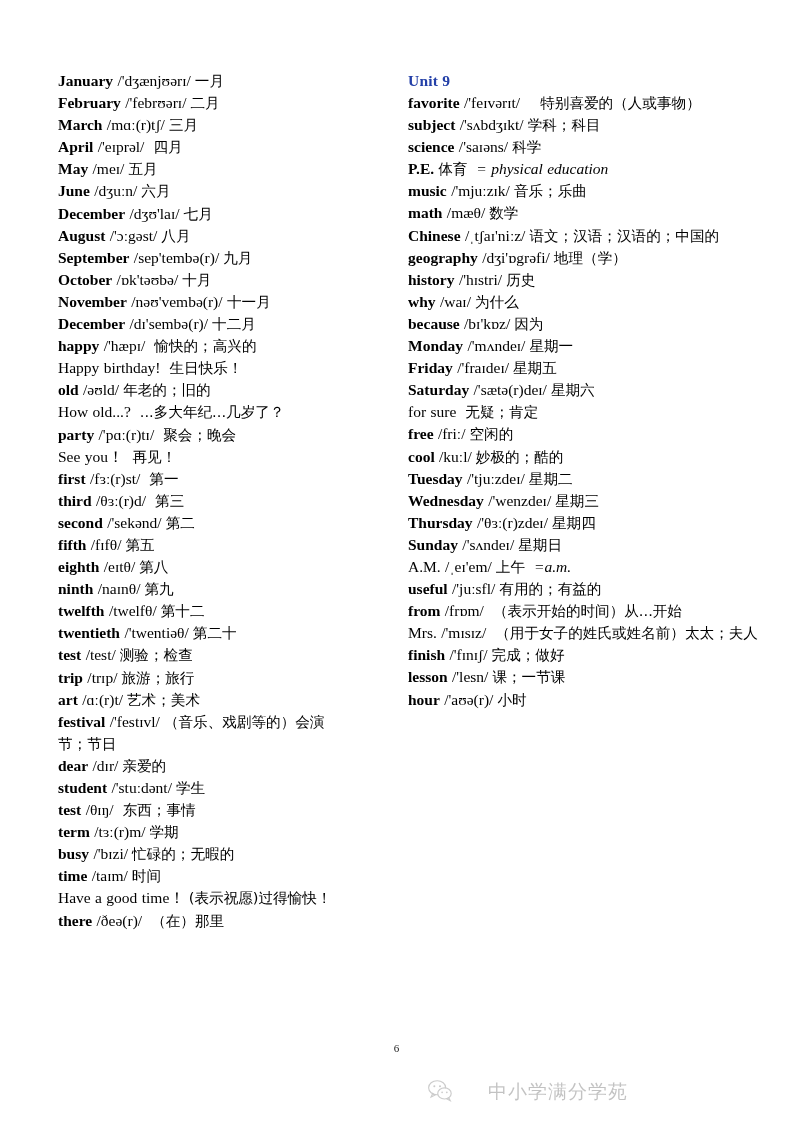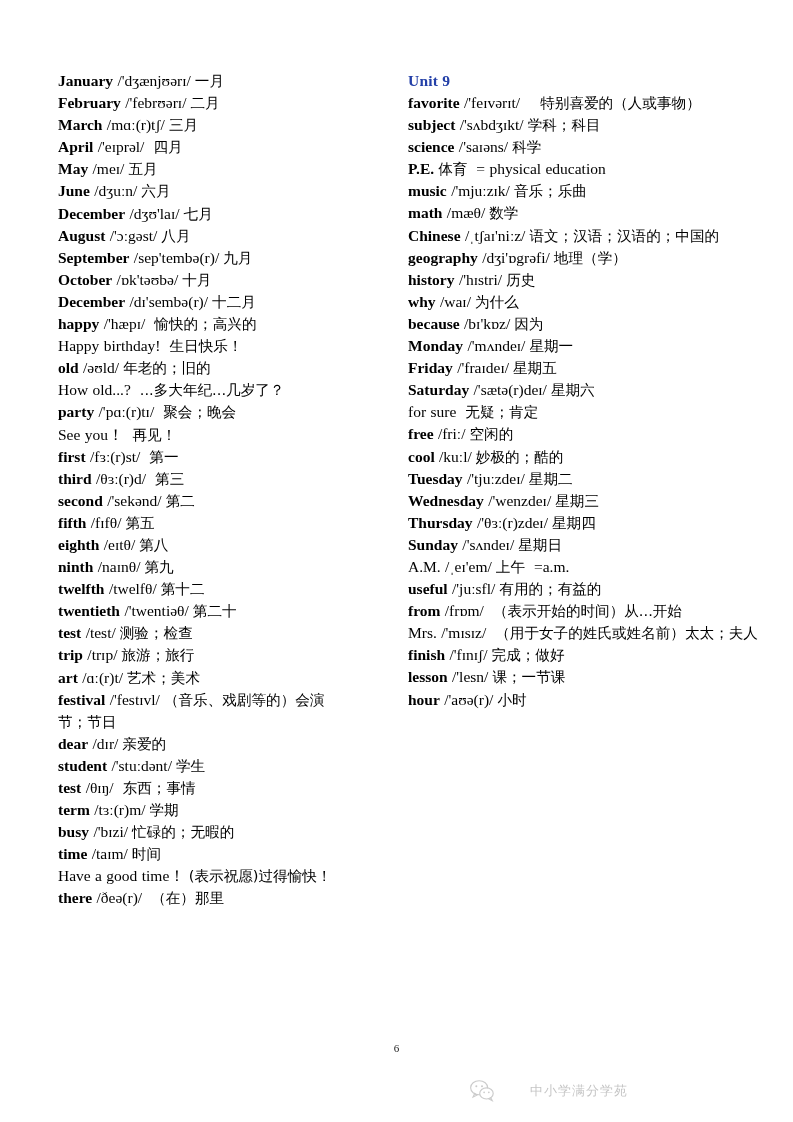--- a/index.html
+++ b/index.html
@@ -75,20 +75,21 @@
     font-weight: normal;
     font-style: normal;
   }
   .cn {
     font-weight: normal;
     font-family: "DejaVu Sans", "Liberation Sans", sans-serif;
     font-size: 14.6px;
   }
   .eq {
     font-weight: normal;
+    font-style: italic;
   }
   .sp-sm { display: inline-block; width: 4px; }
   .sp-md { display: inline-block; width: 9px; }
   .sp-lg { display: inline-block; width: 20px; }
 
   #page-number {
     position: absolute;
     left: 0;
     top: 1042px;
     width: 793px;
@@ -109,21 +110,21 @@
     opacity: 0.30;
   }
   #watermark .wm-icon {
     width: 26px;
     height: 26px;
     margin-right: 7px;
     flex: none;
   }
   #watermark .wm-text {
     font-family: "DejaVu Sans", "Liberation Sans", sans-serif;
-    font-size: 13px;
+    font-size: 19px;
     line-height: 20px;
     color: #3a3a3a;
     letter-spacing: 1px;
     white-space: nowrap;
     margin-left: 28px;
   }
 </style>
 </head>
 <body>
 
@@ -135,20 +136,21 @@
         <div class="entry"><span class="w">January</span> <span class="ph">/'dʒænjʊərɪ/</span><span class="sp-sm"></span><span class="cn">一月</span></div>
         <div class="entry"><span class="w">February</span> <span class="ph">/'febrʊərɪ/</span><span class="sp-sm"></span><span class="cn">二月</span></div>
         <div class="entry"><span class="w">March</span> <span class="ph">/mɑː(r)tʃ/</span><span class="sp-sm"></span><span class="cn">三月</span></div>
         <div class="entry"><span class="w">April</span> <span class="ph">/'eɪprəl/</span><span class="sp-md"></span><span class="cn">四月</span></div>
         <div class="entry"><span class="w">May</span> <span class="ph">/meɪ/</span><span class="sp-sm"></span><span class="cn">五月</span></div>
         <div class="entry"><span class="w">June</span> <span class="ph">/dʒuːn/</span><span class="sp-sm"></span><span class="cn">六月</span></div>
         <div class="entry"><span class="w">December</span> <span class="ph">/dʒʊ'laɪ/</span><span class="sp-sm"></span><span class="cn">七月</span></div>
         <div class="entry"><span class="w">August</span> <span class="ph">/'ɔːgəst/</span><span class="sp-sm"></span><span class="cn">八月</span></div>
         <div class="entry"><span class="w">September</span> <span class="ph">/sep'tembə(r)/</span><span class="sp-sm"></span><span class="cn">九月</span></div>
         <div class="entry"><span class="w">October</span> <span class="ph">/ɒk'təʊbə/</span><span class="sp-sm"></span><span class="cn">十月</span></div>
+        <div class="entry"><span class="w">November</span> <span class="ph">/nəʊ'vembə(r)/</span> <span class="cn">十一月</span></div>
         <div class="entry"><span class="w">December</span> <span class="ph">/dɪ'sembə(r)/</span><span class="sp-sm"></span><span class="cn">十二月</span></div>
         <div class="entry"><span class="w">happy</span> <span class="ph">/'hæpɪ/</span><span class="sp-md"></span><span class="cn">愉快的；高兴的</span></div>
         <div class="entry"><span class="w-plain">Happy birthday!</span><span class="sp-md"></span><span class="cn">生日快乐！</span></div>
         <div class="entry"><span class="w">old</span> <span class="ph">/əʊld/</span><span class="sp-sm"></span><span class="cn">年老的；旧的</span></div>
         <div class="entry"><span class="w-plain">How old...?</span><span class="sp-md"></span><span class="cn">...多大年纪...几岁了？</span></div>
         <div class="entry"><span class="w">party</span> <span class="ph">/'pɑː(r)tɪ/</span><span class="sp-md"></span><span class="cn">聚会；晚会</span></div>
         <div class="entry"><span class="w-plain">See you！</span><span class="sp-md"></span><span class="cn">再见！</span></div>
         <div class="entry"><span class="w">first</span> <span class="ph">/fɜː(r)st/</span><span class="sp-md"></span><span class="cn">第一</span></div>
         <div class="entry"><span class="w">third</span> <span class="ph">/θɜː(r)d/</span><span class="sp-md"></span><span class="cn">第三</span></div>
         <div class="entry"><span class="w">second</span> <span class="ph">/'sekənd/</span><span class="sp-sm"></span><span class="cn">第二</span></div>

